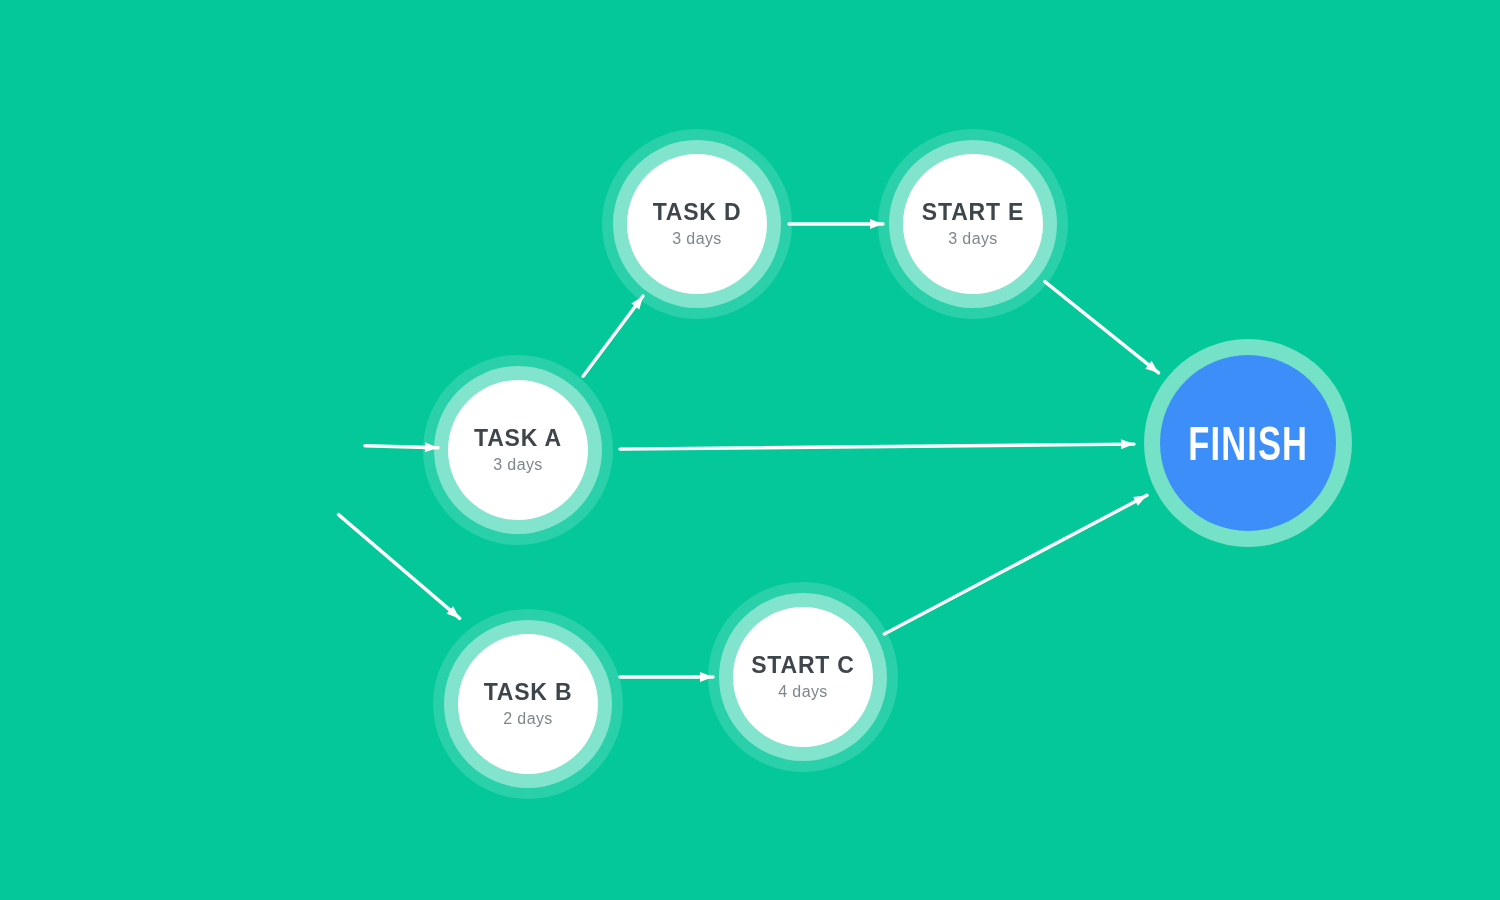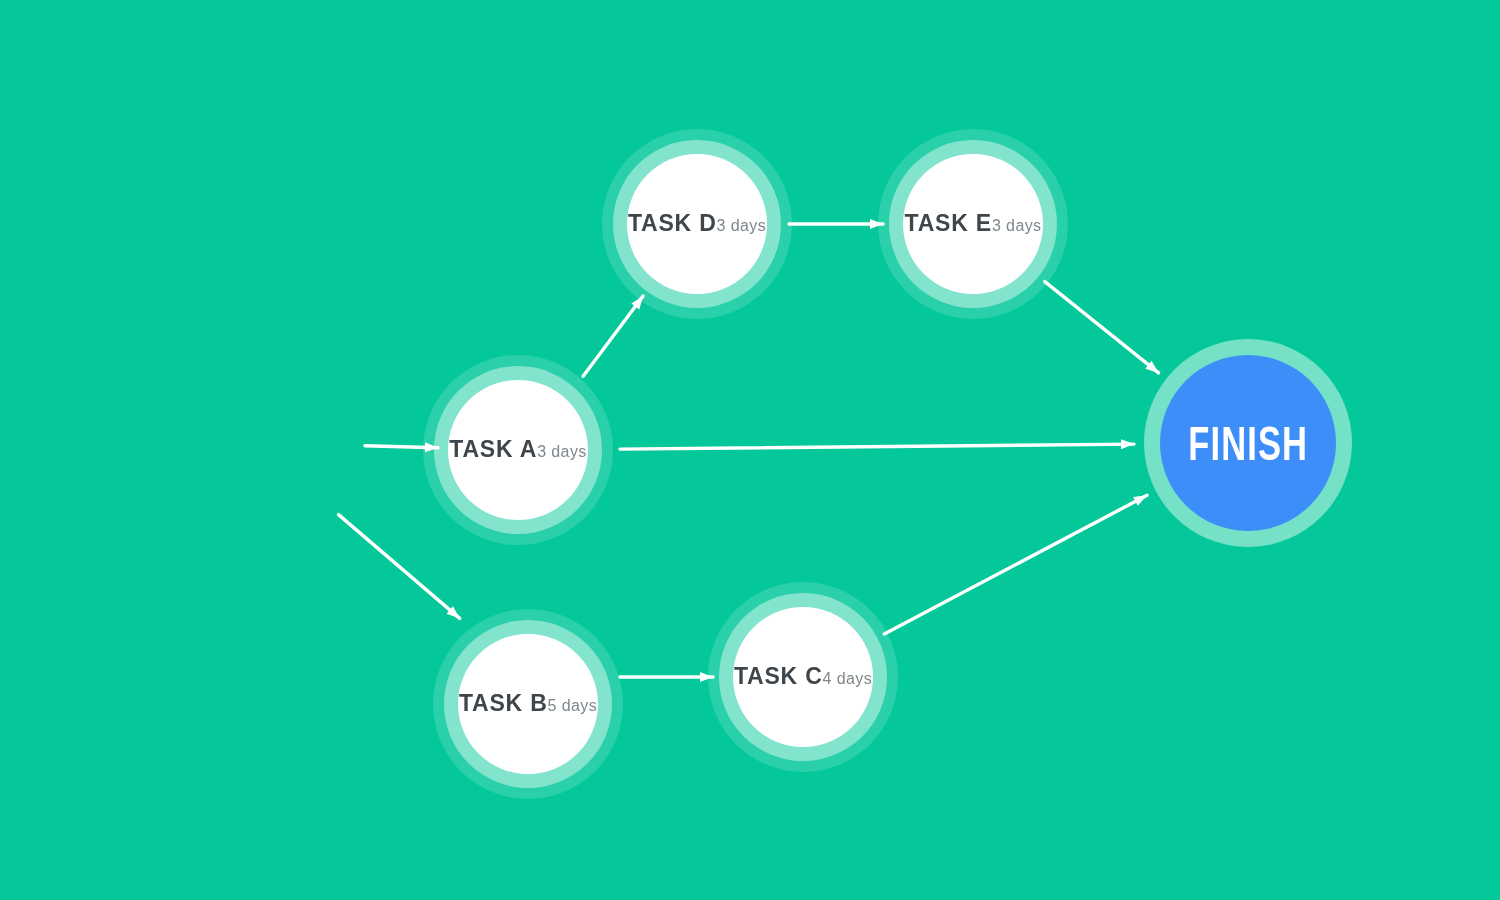--- a/index.html
+++ b/index.html
@@ -20,21 +20,21 @@
   }
   svg.arrows line {
     stroke: var(--arrow, #ffffff);
     stroke-width: 3.4;
     stroke-linecap: round;
   }
   .node {
     position: absolute;
     border-radius: 50%;
     display: flex;
-    flex-direction: row;
+    flex-direction: column;
     align-items: center;
     justify-content: center;
     text-align: center;
     box-sizing: border-box;
   }
   .node.task {
     width: 140px; height: 140px;
     background: var(--node-secondary, #ffffff);
     box-shadow: 0 0 0 14px rgba(255,255,255,0.42),
                 0 0 0 25px rgba(255,255,255,0.15);
@@ -87,30 +87,30 @@
       <line x1="1044.8" y1="281.6" x2="1158.6" y2="372.9" marker-end="url(#ah)"></line>
       <line x1="620.0" y1="677.0" x2="713.0" y2="677.0" marker-end="url(#ah)"></line>
       <line x1="884.3" y1="634.0" x2="1147.0" y2="495.3" marker-end="url(#ah)"></line>
     </svg>
     <div class="node task" style="left: 448px; top: 380px;">
       <span class="label">TASK A</span>
       <span class="sublabel">3 days</span>
     </div>
     <div class="node task" style="left: 458px; top: 634px;">
       <span class="label">TASK B</span>
-      <span class="sublabel">5 days</span>
+      <span class="sublabel">2 days</span>
     </div>
     <div class="node task" style="left: 733px; top: 607px;">
-      <span class="label">TASK C</span>
+      <span class="label">START C</span>
       <span class="sublabel">4 days</span>
     </div>
     <div class="node task" style="left: 627px; top: 154px;">
       <span class="label">TASK D</span>
       <span class="sublabel">3 days</span>
     </div>
     <div class="node task" style="left: 903px; top: 154px;">
-      <span class="label">TASK E</span>
+      <span class="label">START E</span>
       <span class="sublabel">3 days</span>
     </div>
     <div class="node milestone" style="left: 1160px; top: 355px;">
       <span class="label">FINISH</span>
     </div>
   </div>
 
 </body></html>

